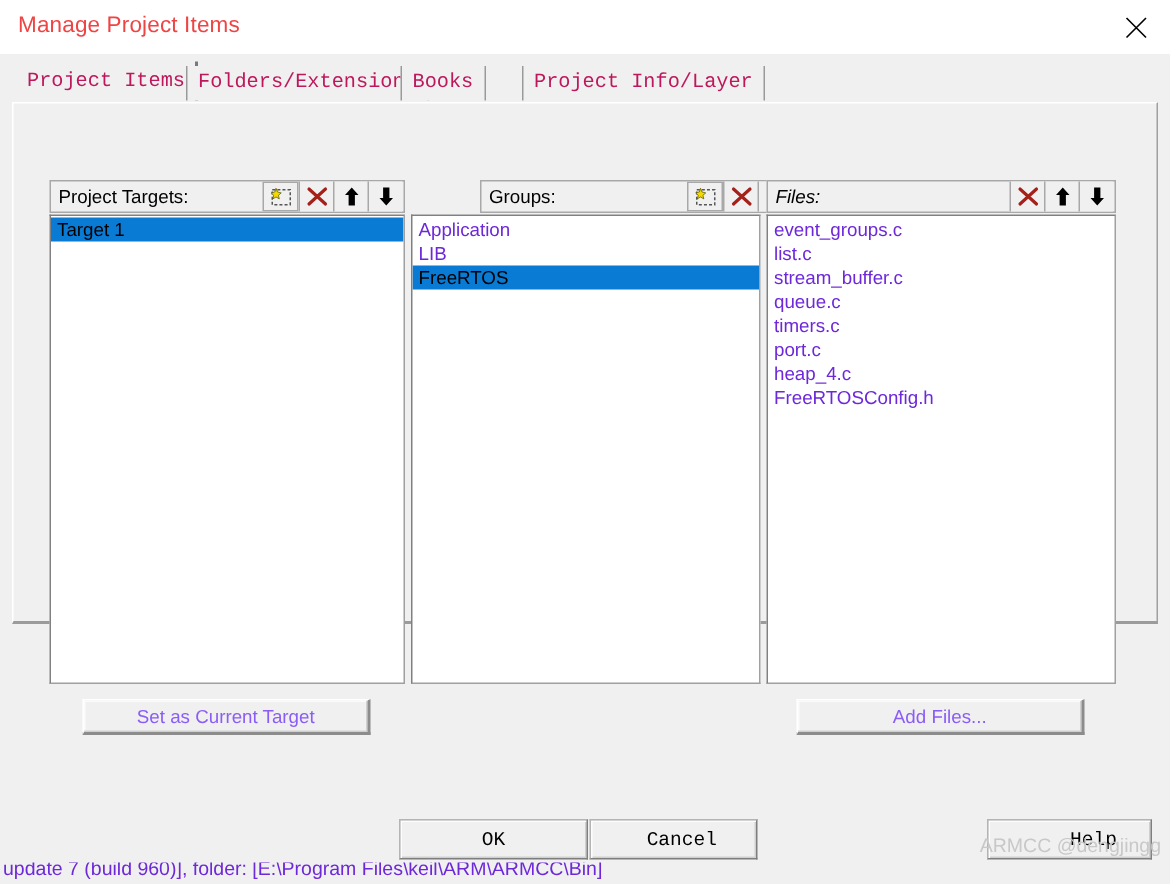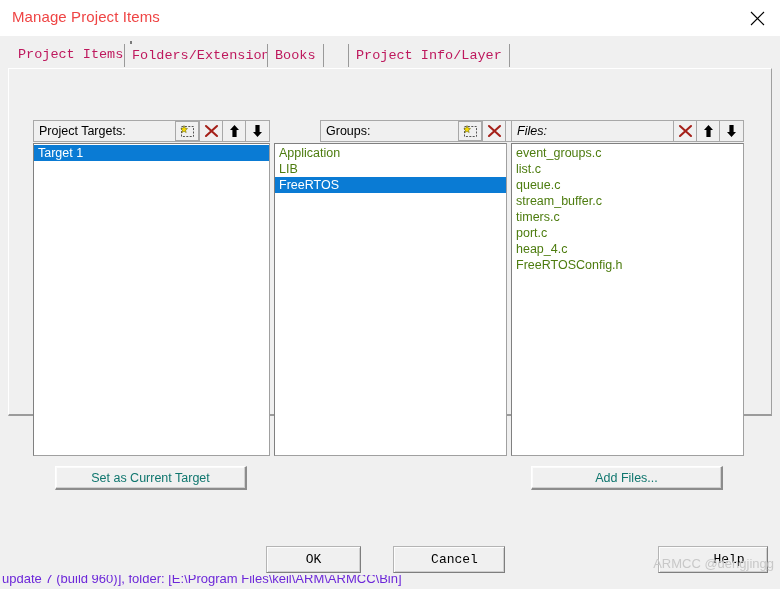--- a/index.html
+++ b/index.html
@@ -113,44 +113,44 @@
     border-top-color: #808080;
     border-left-color: #808080;
     box-sizing: border-box;
     overflow: hidden;
     padding-top: 1px;
   }
   .listitem {
     height: 16px; line-height: 16px;
     font-size: 12.5px;
     font-family: "Liberation Sans", sans-serif;
-    color: #4d7c0f;
+    color: #6d28d9;
     padding-left: 4px;
     white-space: nowrap;
     cursor: default;
   }
   .listitem.selected {
     background: #0a7bd4;
-    color: #ffffff;
+    color: #000000;
   }
 
   
   .wide-btn {
     position: absolute;
     height: 24px;
     background: #f0f0f0;
     border-top: 1px solid #ffffff;
     border-left: 1px solid #ffffff;
     border-right: 2px solid #8c8c8c;
     border-bottom: 2px solid #8c8c8c;
     box-shadow: inset -1px -1px 0 #d0d0d0, inset 1px 1px 0 #fbfbfb;
     display: flex; align-items: center; justify-content: center;
     font-size: 12.5px;
     font-family: "Liberation Sans", sans-serif;
-    color: #0f766e;
+    color: #8b5cf6;
     cursor: pointer;
     box-sizing: border-box;
   }
 
   
   .dlg-btn {
     position: absolute; top: 546px; height: 27px;
     background: #f0f0f0;
     border: 1px solid #b4b4b4;
     border-right-color: #7e7e7e;
@@ -326,35 +326,35 @@
             <svg width="13" height="14" viewBox="0 0 13 14">
               <path d="M6.5 13 L11 8 L8.6 8 L8.6 1 L4.4 1 L4.4 8 L2 8 Z" fill="#000"></path>
             </svg>
           </span>
         </div>
       </div>
     </div>
     <div class="listbox" style="left:502px; top:74px; width:233px; height:313px;">
       <div class="listitem">event_groups.c</div>
       <div class="listitem">list.c</div>
+      <div class="listitem">stream_buffer.c</div>
       <div class="listitem">queue.c</div>
-      <div class="listitem">stream_buffer.c</div>
       <div class="listitem">timers.c</div>
       <div class="listitem">port.c</div>
       <div class="listitem">heap_4.c</div>
       <div class="listitem">FreeRTOSConfig.h</div>
     </div>
     <div class="wide-btn" style="left:522px; top:397px; width:192px;">
       <span>Add Files...</span>
     </div>
   </div>
 
 </div>
 
-<div class="dlg-btn" style="left:266px; width:95px;">
+<div class="dlg-btn" style="left:266px; width:126px;">
   <span>OK</span>
 </div>
 <div class="dlg-btn" style="left:393px; width:112px;padding-left:11px;">
   <span>Cancel</span>
 </div>
 <div class="dlg-btn" style="left:658px; width:110px;padding-left:32px;">
   <span>Help</span>
 </div>
 
 <div id="watermark">ARMCC @dengjingg</div>

